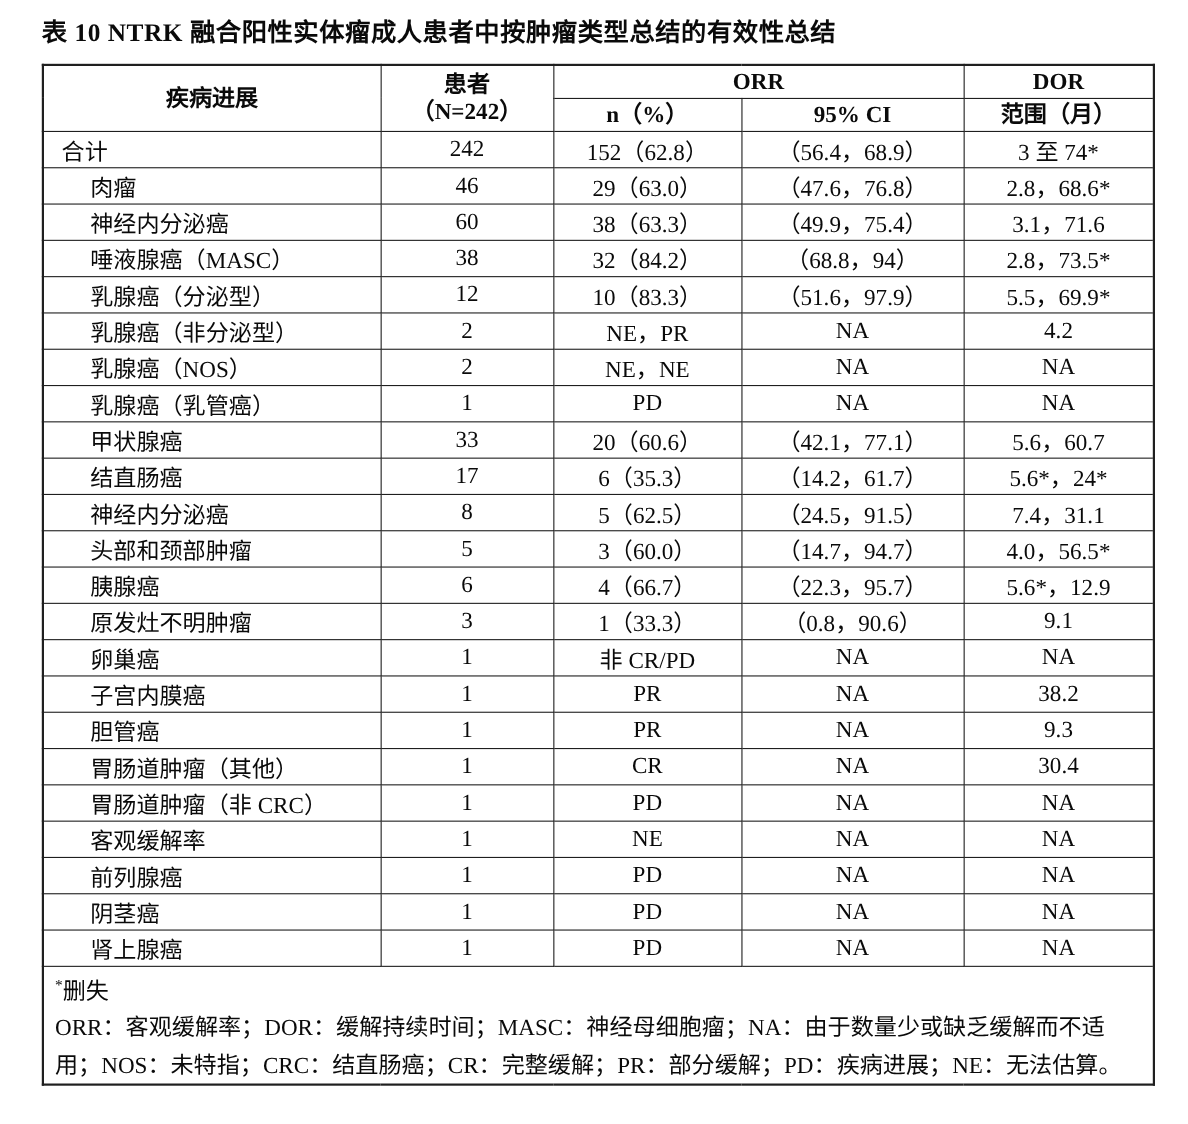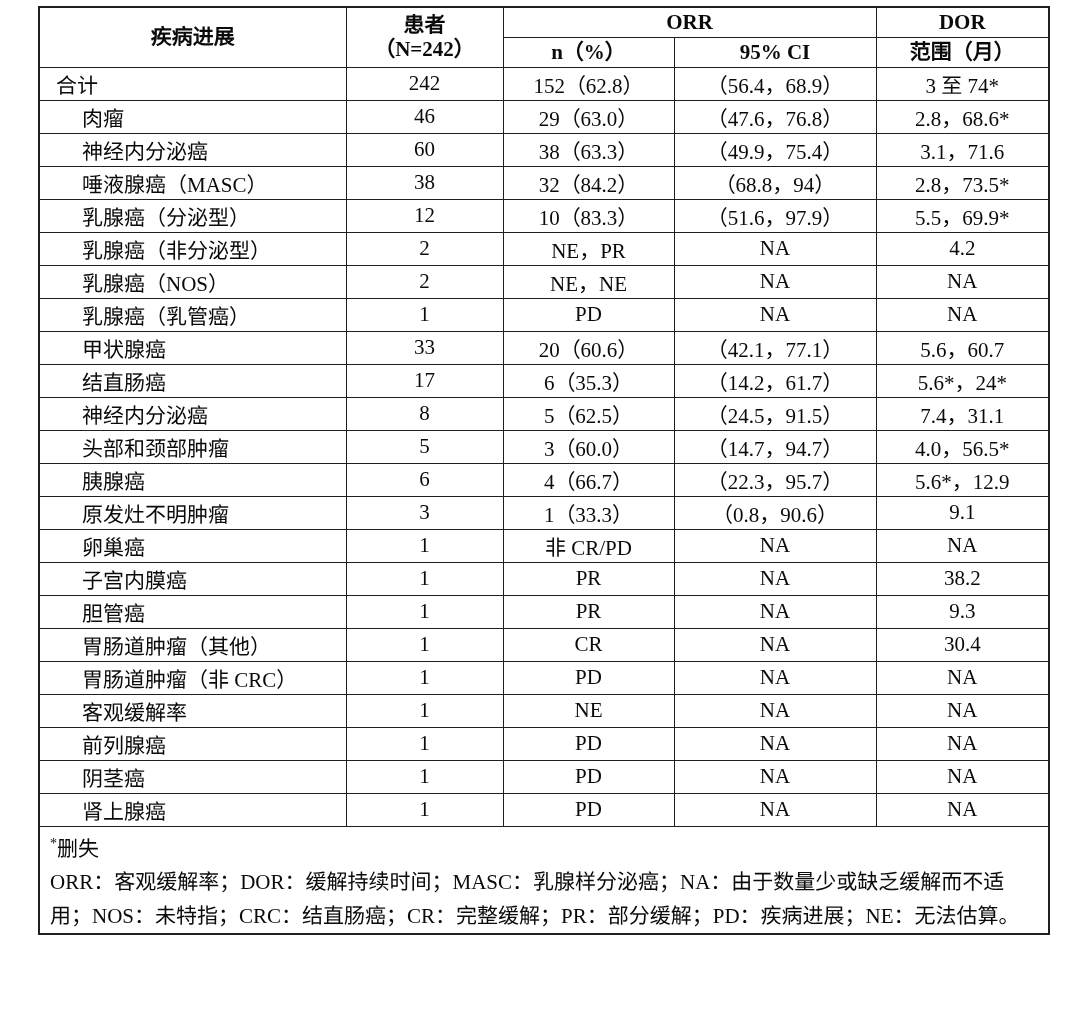--- a/index.html
+++ b/index.html
@@ -49,20 +49,21 @@
     font-size:21px;
   }
   .footnote-censored sup { font-size:14px; }
   .footnote-abbr { display:block; }
 </style>
 </head>
 <body>
 
 <div class="page">
 
+  <div class="doc-title">表 10 NTRK 融合阳性实体瘤成人患者中按肿瘤类型总结的有效性总结</div>
 
   <table class="eff-table">
     <colgroup>
       <col style="width:307px">
       <col style="width:157px">
       <col style="width:171px">
       <col style="width:202px">
       <col style="width:173px">
     </colgroup>
     <thead>
@@ -241,19 +242,19 @@
         <td>1</td>
         <td>PD</td>
         <td>NA</td>
         <td>NA</td>
       </tr>
     </tbody>
     <tfoot>
       <tr>
         <td class="footer-cell" colspan="5">
           <span class="footnote-censored"><sup>*</sup><span>删失</span></span>
-          <span class="footnote-abbr">ORR：客观缓解率；DOR：缓解持续时间；MASC：乳腺样分泌癌；NA：由于数量少或缺乏缓解而不适用；NOS：未特指；CRC：结直肠癌；CR：完整缓解；PR：部分缓解；PD：疾病进展；NE：无法估算。</span>
+          <span class="footnote-abbr">ORR：客观缓解率；DOR：缓解持续时间；MASC：神经母细胞瘤；NA：由于数量少或缺乏缓解而不适用；NOS：未特指；CRC：结直肠癌；CR：完整缓解；PR：部分缓解；PD：疾病进展；NE：无法估算。</span>
         </td>
       </tr>
     </tfoot>
   </table>
 
 </div>
 
 </body></html>

